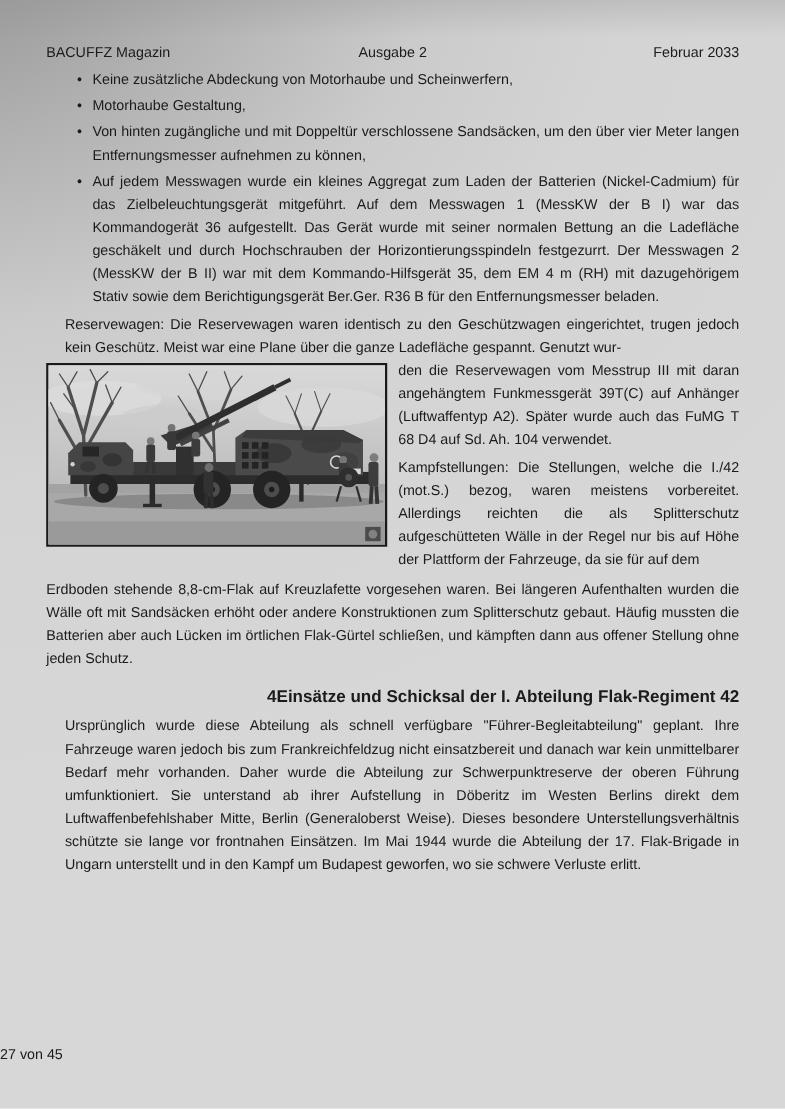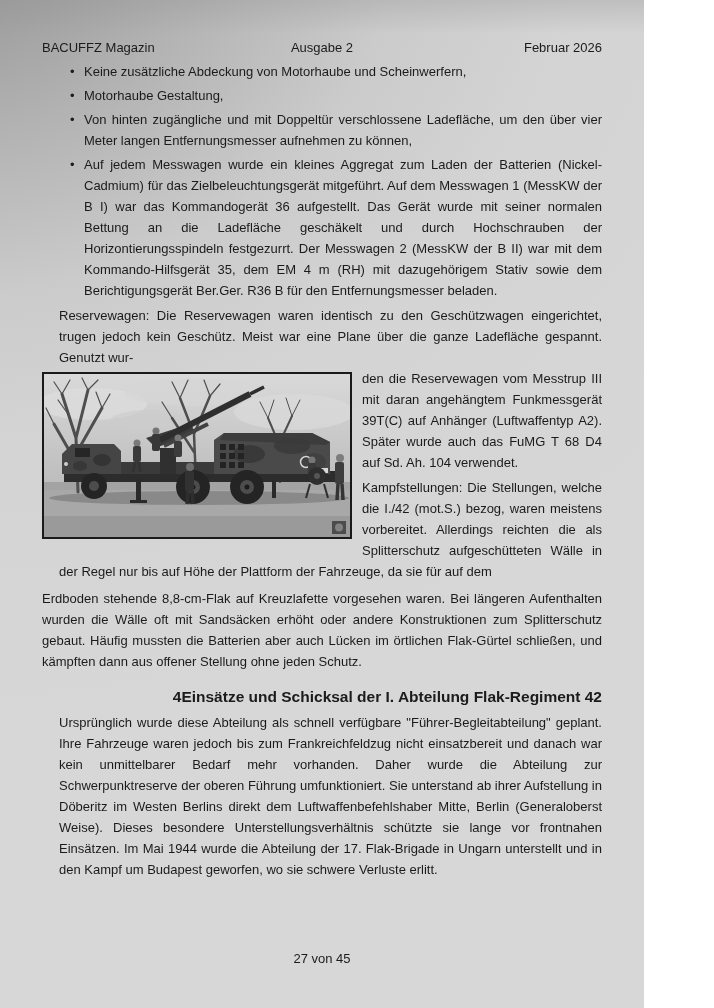--- a/index.html
+++ b/index.html
@@ -2,21 +2,21 @@
 <html lang="de"><head>
 <meta charset="utf-8">
 <style>
   html,body{margin:0;padding:0;}
   body{
     width:714px;height:1008px;overflow:hidden;
     font-family:"Liberation Sans","DejaVu Sans",sans-serif;
     color:#1b1b1b;
   }
   .page{
-    position:relative;width:644px;height:1008px;box-sizing:border-box;
+    position:relative;width:714px;height:1008px;box-sizing:border-box;
     padding:0 42px;
     background:
       linear-gradient(rgba(150,150,150,0.35) 0px, rgba(214,214,214,0) 34px),
       radial-gradient(1000px 820px at -60px -80px,
         #8d8d8d 0%, #b2b2b2 26%, #cbcbcb 46%, #d4d4d4 64%, #d7d7d7 100%);
   }
   .header{display:flex;margin:0;padding-top:40px;font-size:13px;line-height:16px;}
   .h-left{flex:1;text-align:left;}
   .h-center{flex:1;text-align:center;}
   .h-right{flex:1;text-align:right;}
@@ -29,38 +29,38 @@
   .photo{
     float:left;width:306px;height:163px;margin:4px 10px 2px 0;padding:0;
     border:2px solid #1a1a1a;background:#c4c4c4;
   }
   .photo svg{display:block;}
   .clearp{clear:left;}
   .mt4{margin-top:4px;margin-left:17px;}
   .mt6{margin-top:6px;}
   .heading{font-size:15.5px;font-weight:bold;margin:14px 0 0;line-height:22px;text-align:right;}
   .h-num{display:inline-block;width:46px;}
-  .footer{position:absolute;left:0;right:0;bottom:42px;text-align:center;font-size:13px;}
+  .footer{position:absolute;left:0;right:0;bottom:42px;text-align:left;font-size:13px;}
 </style>
 </head>
 <body>
 
 <div class="page">
 
   <div class="header">
     <span class="h-left">BACUFFZ Magazin</span>
     <span class="h-center">Ausgabe 2</span>
-    <span class="h-right">Februar 2026</span>
+    <span class="h-right">Februar 2033</span>
   </div>
 
 
   <ul class="bullets">
     <li>Keine zusätzliche Abdeckung von Motorhaube und Scheinwerfern,</li>
     <li>Motorhaube Gestaltung,</li>
-    <li>Von hinten zugängliche und mit Doppeltür verschlossene Ladefläche, um den über vier Meter langen Entfernungsmesser aufnehmen zu können,</li>
+    <li>Von hinten zugängliche und mit Doppeltür verschlossene Sandsäcken, um den über vier Meter langen Entfernungsmesser aufnehmen zu können,</li>
     <li>Auf jedem Messwagen wurde ein kleines Aggregat zum Laden der Batterien (Nickel-Cadmium) für das Zielbeleuchtungsgerät mitgeführt. Auf dem Messwagen 1 (MessKW der B I) war das Kommandogerät 36 aufgestellt. Das Gerät wurde mit seiner normalen Bettung an die Ladefläche geschäkelt und durch Hochschrauben der Horizontierungsspindeln festgezurrt. Der Messwagen 2 (MessKW der B II) war mit dem Kommando-Hilfsgerät 35, dem EM 4 m (RH) mit dazugehörigem Stativ sowie dem Berichtigungsgerät Ber.Ger. R36 B für den Entfernungsmesser beladen.</li>
   </ul>
 
   <p class="body-p mt4">Reservewagen: Die Reservewagen waren identisch zu den Geschützwagen eingerichtet, trugen jedoch kein Geschütz. Meist war eine Plane über die ganze Ladefläche gespannt. Genutzt wur-</p>
 
   <div class="wrap">
     <figure class="photo" role="img" aria-label="Schwarz-weiß-Foto: 8,8-cm-Flak auf schwerem Kraftwagen mit Bedienmannschaft">
       <svg viewBox="0 0 306 163" width="306" height="163" xmlns="http://www.w3.org/2000/svg">
         <defs>
           <linearGradient id="skyg" x1="0" y1="0" x2="0" y2="1">

